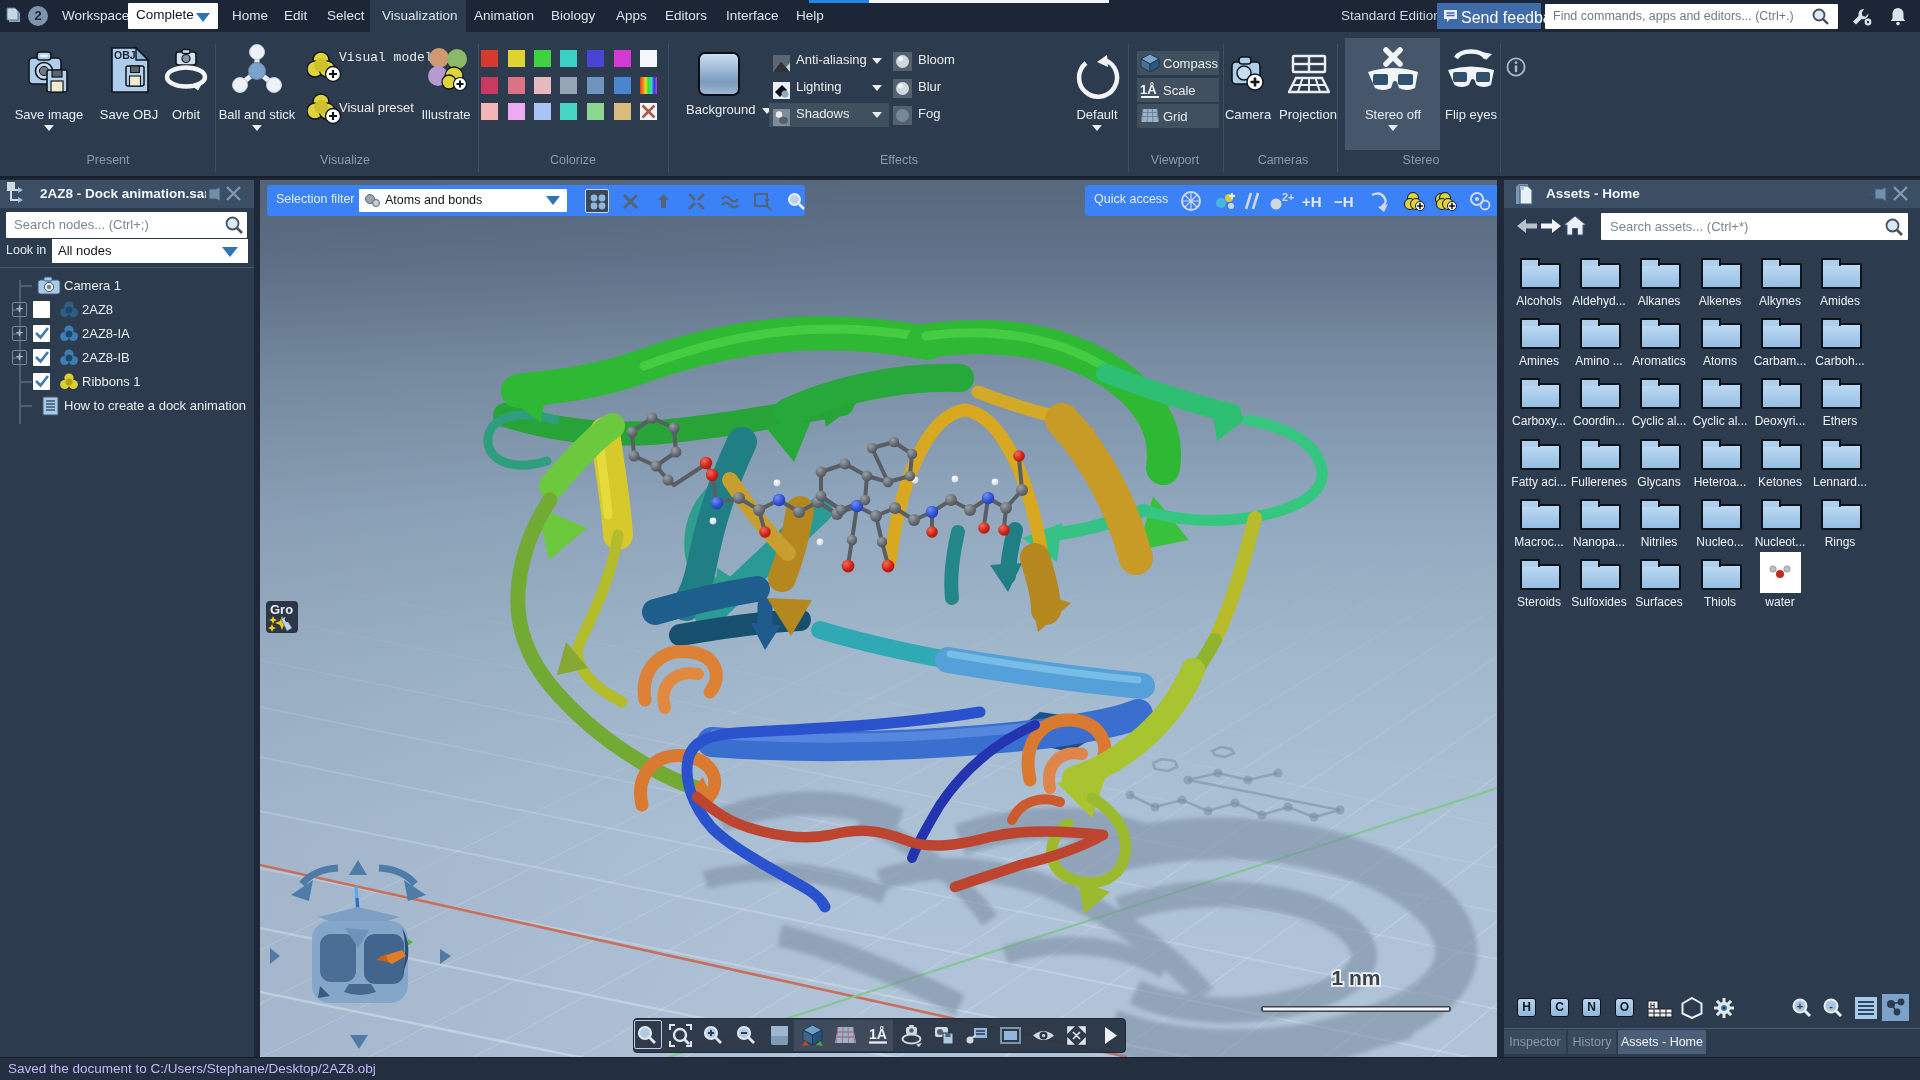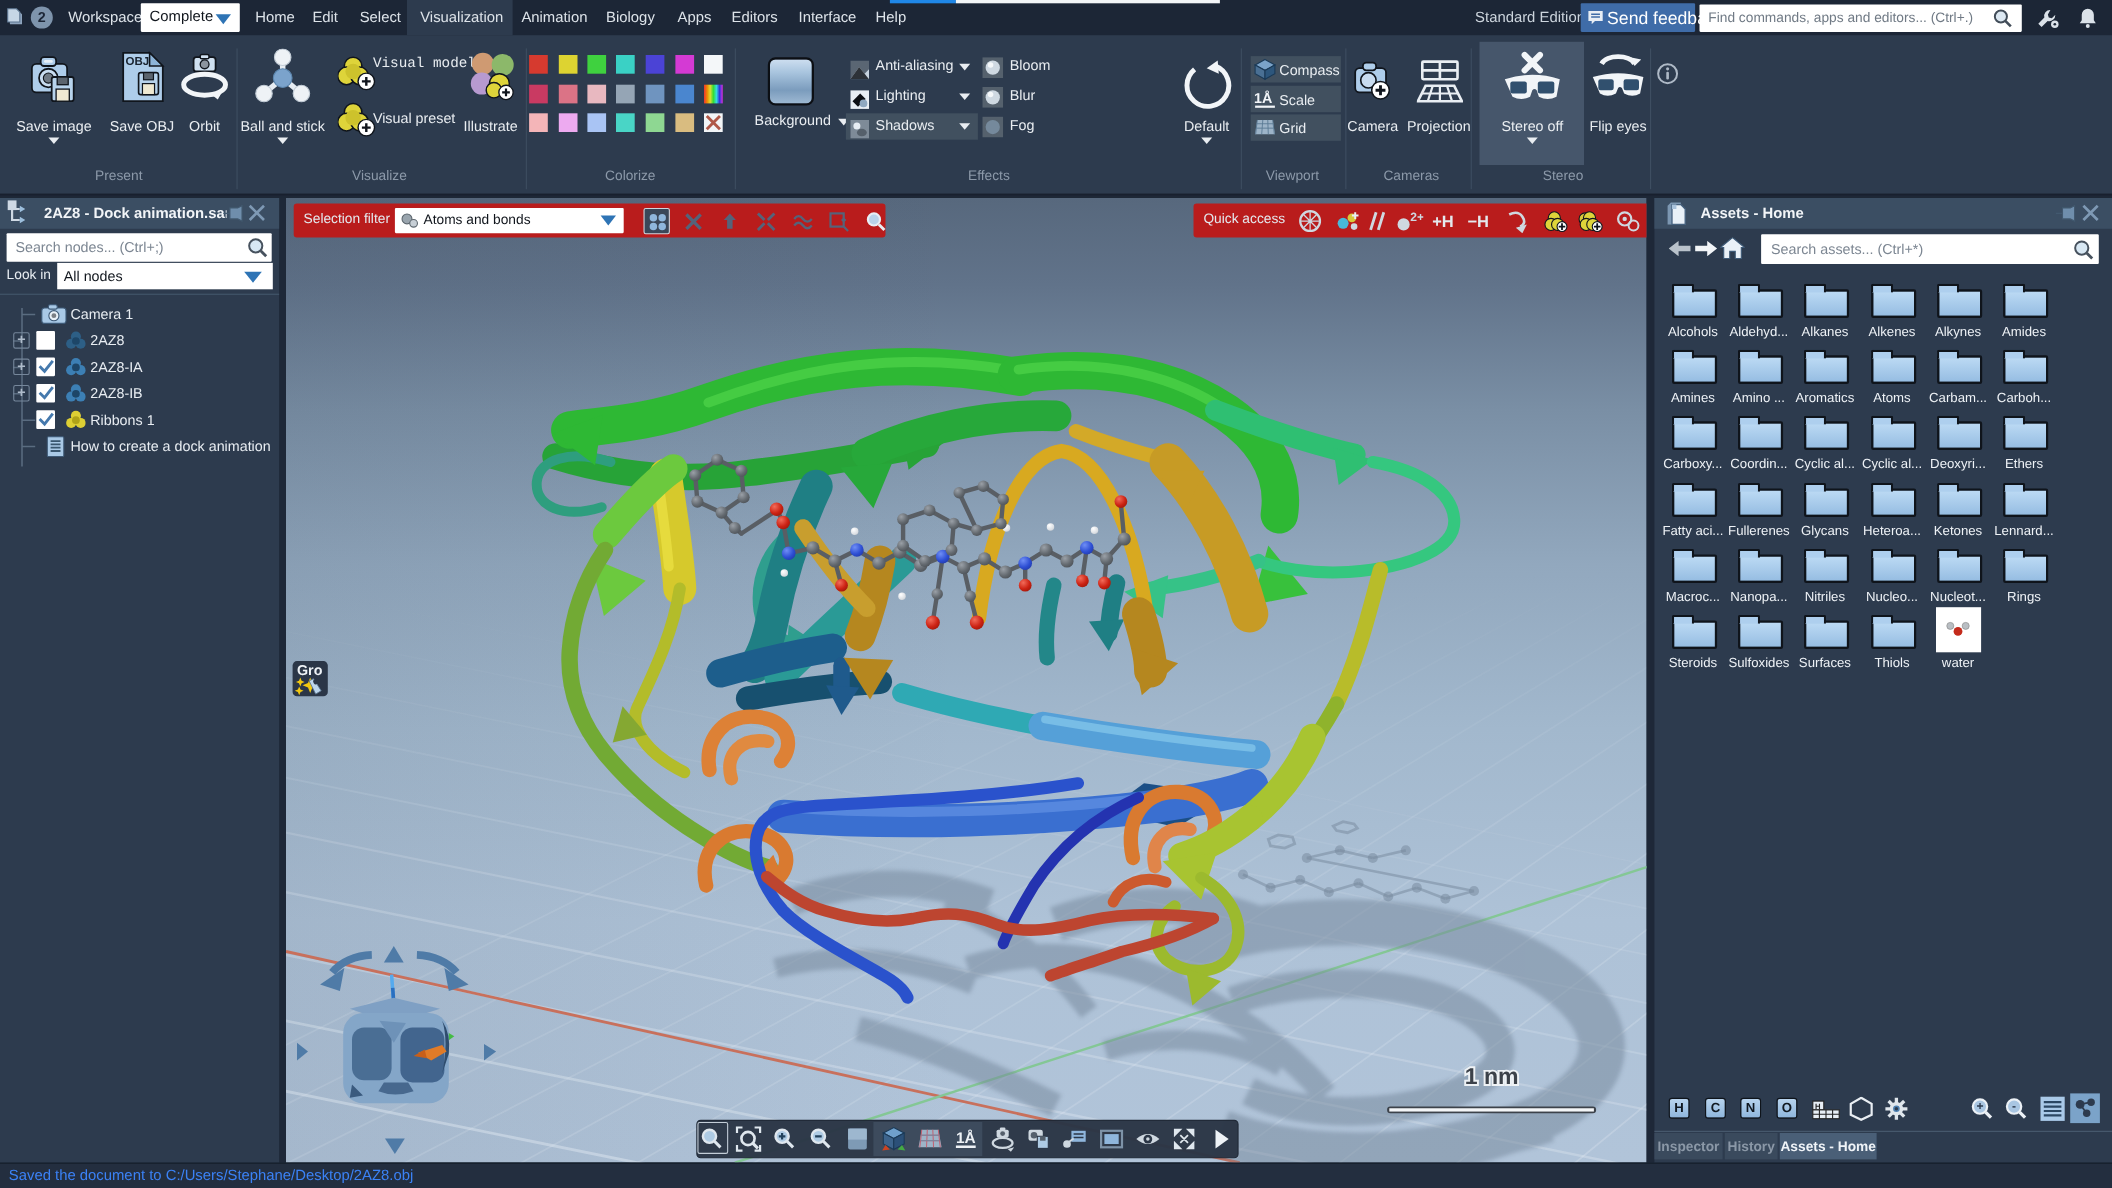--- a/index.html
+++ b/index.html
@@ -18,32 +18,32 @@
 .tri{width:0;height:0;border-left:5px solid transparent;border-right:5px solid transparent;border-top:6px solid #e9edf1;position:absolute;}
 
 #lpanel{left:0;top:180px;width:254px;height:877px;background:#2d3b4e;}
 #lpanel .ttl{position:absolute;left:0;top:0;width:254px;height:28px;background:#3b4e63;}
 .treerow{position:absolute;left:0;height:24px;color:#e8edf2;font-size:13px;line-height:24px;}
 .cb{position:absolute;width:17px;height:17px;background:#fff;border-radius:1px;}
 
 #vp{left:260px;top:180px;width:1237px;height:877px;overflow:hidden;}
 #vpedge{left:254px;top:180px;width:6px;height:877px;background:#1e2838;}
 #vpedge2{left:1497px;top:180px;width:7px;height:877px;background:#1e2838;}
-.vbar{position:absolute;top:5px;height:31px;background:#b91c1c;border-radius:3px;color:#e4e9ee;font-size:12.5px;}
+.vbar{position:absolute;top:5px;height:31px;background:#3b82f6;border-radius:3px;color:#e4e9ee;font-size:12.5px;}
 .vbtn{position:absolute;top:4px;width:24px;height:24px;border-radius:2px;}
 
 #rpanel{left:1504px;top:180px;width:416px;height:877px;background:#2d3b4e;}
 #rpanel .ttl{position:absolute;left:0;top:0;width:416px;height:28px;background:#3b4e63;}
 .folder{position:absolute;width:41px;height:26px;background:linear-gradient(180deg,#bcdaf4,#96bde2);border:2px solid #0f141b;border-radius:2px;}
 .folder:before{content:"";position:absolute;left:-2px;top:-7px;width:16px;height:6px;background:#aecfee;border:2px solid #0f141b;border-bottom:none;border-radius:2px 2px 0 0;}
 .flabel{position:absolute;width:60px;text-align:center;color:#eef2f6;font-size:12px;white-space:nowrap;overflow:hidden;}
 .elbtn{position:absolute;width:19px;height:19px;background:linear-gradient(180deg,#b8d4ee,#8fb6dc);border:1.5px solid #0f141b;border-radius:3px;color:#101820;font-weight:bold;font-size:12px;text-align:center;line-height:17px;}
-.rtab{position:absolute;top:0;height:24px;font-size:12.5px;line-height:24px;text-align:center;font-weight:bold;}
+.rtab{position:absolute;top:0;height:24px;font-size:12.5px;line-height:24px;text-align:center;}
 
-#status{left:0;top:1057px;width:1920px;height:23px;background:#232e3f;border-top:1px solid #161e2b;color:#3b82f6;font-size:13.5px;line-height:22px;}
+#status{left:0;top:1057px;width:1920px;height:23px;background:#232e3f;border-top:1px solid #161e2b;color:#c4b5fd;font-size:13.5px;line-height:22px;}
 </style></head><body>
 <div id="root">
 <div class="abs" id="topbar">
 <svg class="abs" style="left:6px;top:7px" width="20" height="18">
         <path d="M3 3 h8 l3 3 v9 h-11 z" fill="#8ea4bd"></path>
         <path d="M1 1 h8 l3 3 v9 h-11 z" fill="#c6d6e6" stroke="#5c7590" stroke-width="1"></path>
       </svg>
 <div class="abs" style="left:28px;top:6px;width:20px;height:20px;border-radius:50%;background:#7e94ac;color:#1c2636;font-size:13px;font-weight:bold;text-align:center;line-height:20px;">2</div>
 <div class="menuitem" style="left:62px;">Workspace</div>
 <div class="abs" style="left:128px;top:3px;width:90px;height:26px;background:#fff;border-radius:1px;">

